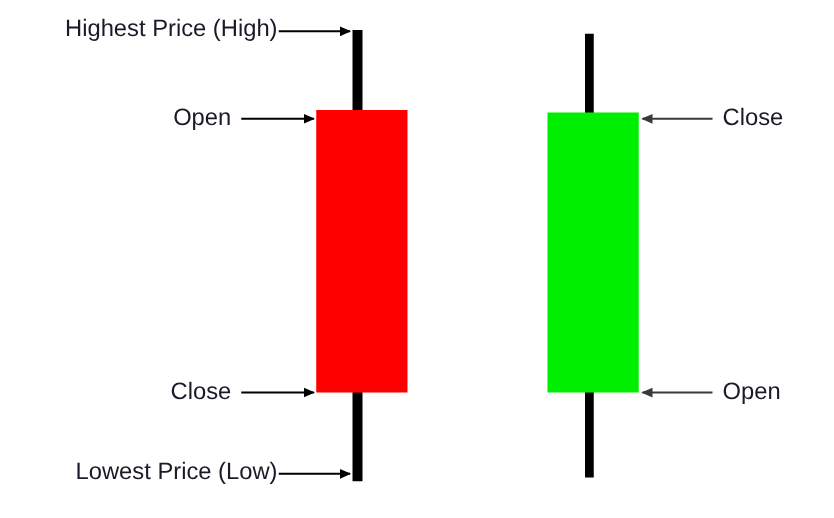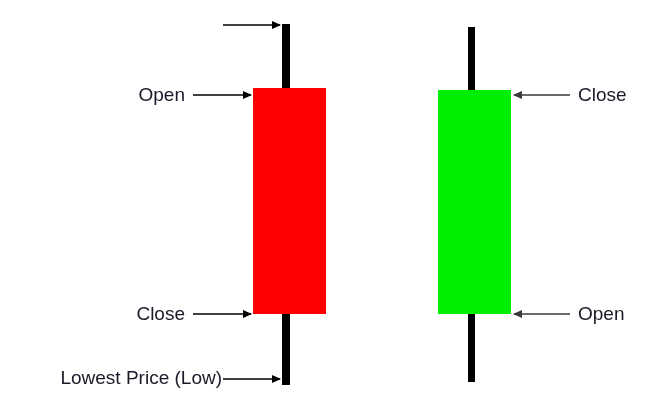--- a/index.html
+++ b/index.html
@@ -80,20 +80,21 @@
 
     <line x1="193" y1="314" x2="251" y2="314" stroke="#000000" stroke-width="1.6" marker-end="url(#arrowR)"></line>
 
     <line x1="223" y1="379" x2="280" y2="379" stroke="#000000" stroke-width="1.6" marker-end="url(#arrowR)"></line>
 
     <line x1="570" y1="95" x2="514" y2="95" stroke="#3a3a3a" stroke-width="1.6" marker-end="url(#arrowL)"></line>
 
     <line x1="570" y1="314" x2="514" y2="314" stroke="#3a3a3a" stroke-width="1.6" marker-end="url(#arrowL)"></line>
   </svg>
 
+  <div class="label label-left lbl-high">Highest Price (High)</div>
 
   <div class="label label-left lbl-open-l">Open</div>
 
   <div class="label label-left lbl-close-l">Close</div>
 
   <div class="label label-left lbl-low">Lowest Price (Low)</div>
 
   <div class="label label-right lbl-close-r">Close</div>
 
   <div class="label label-right lbl-open-r">Open</div>

